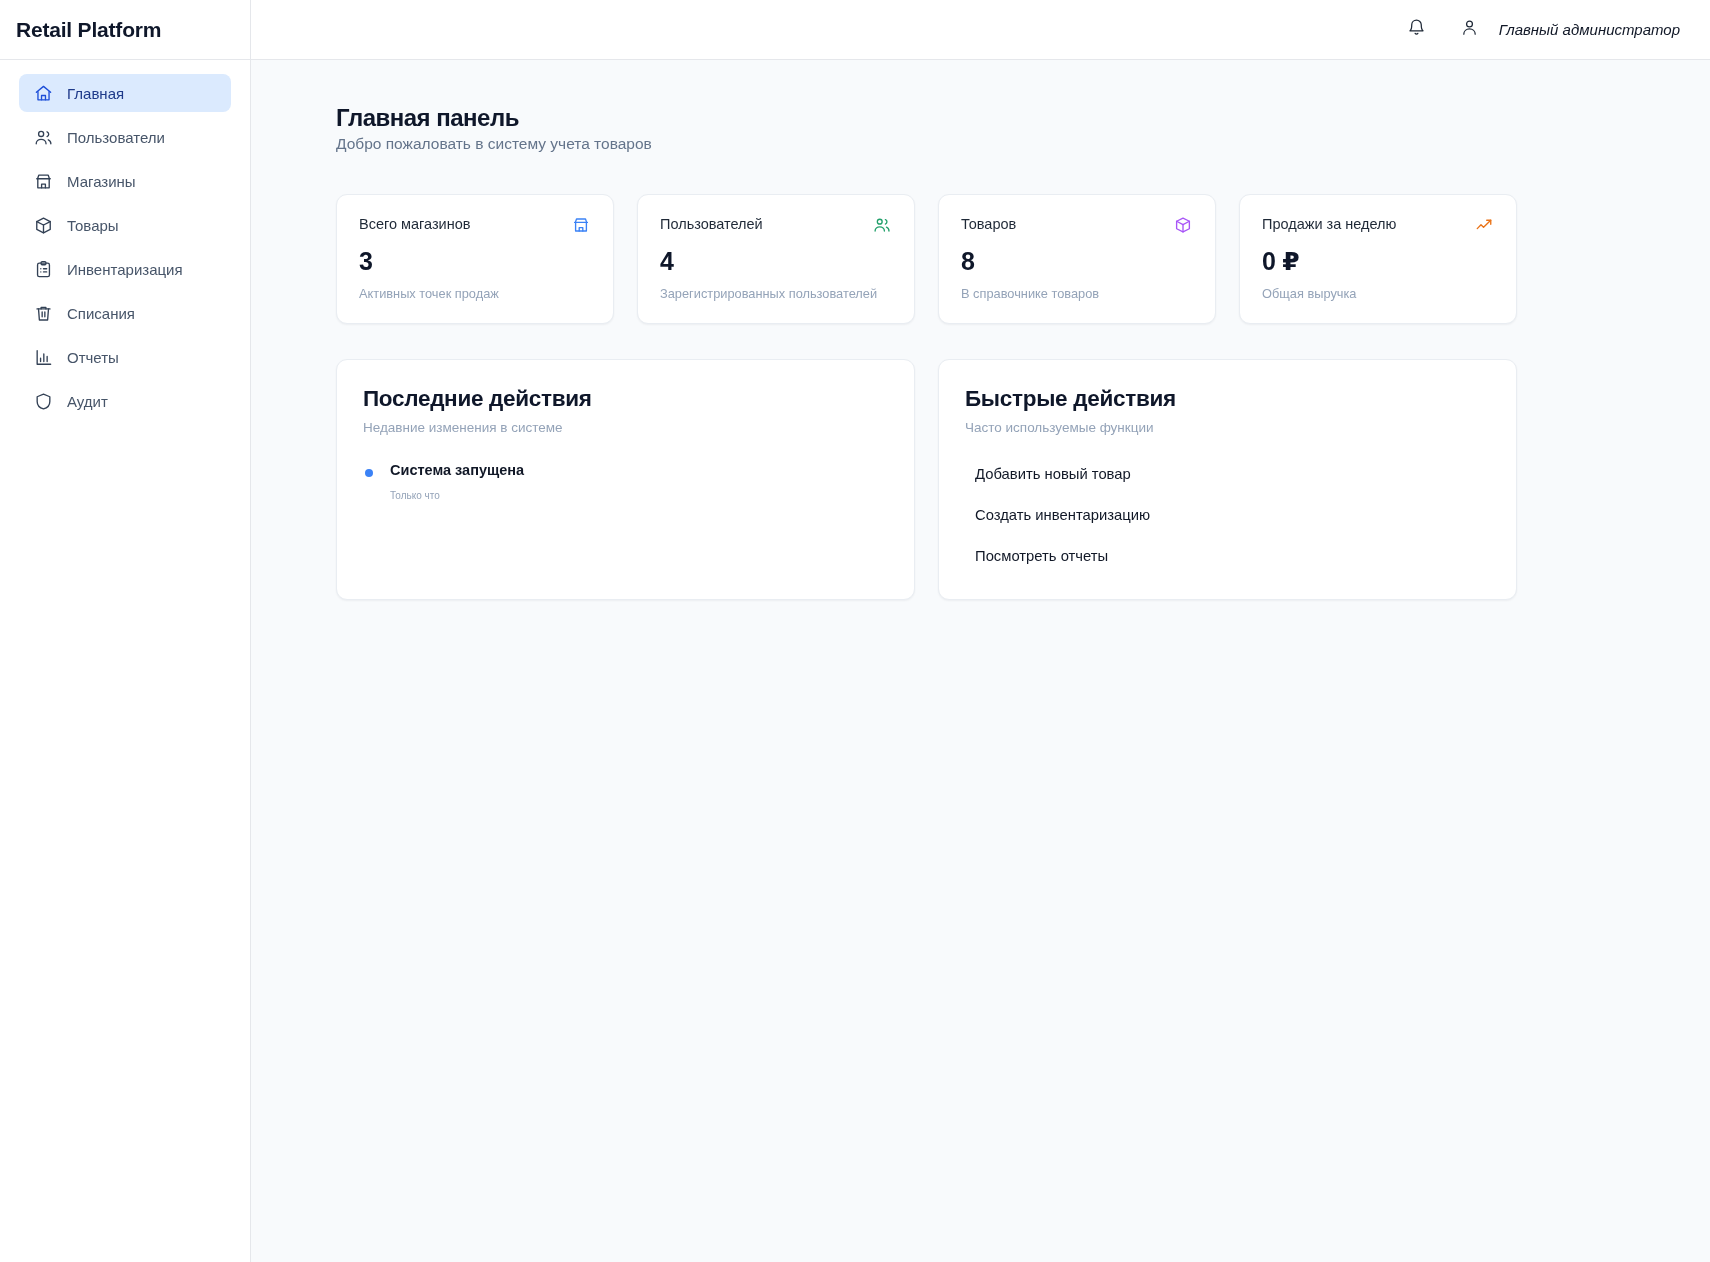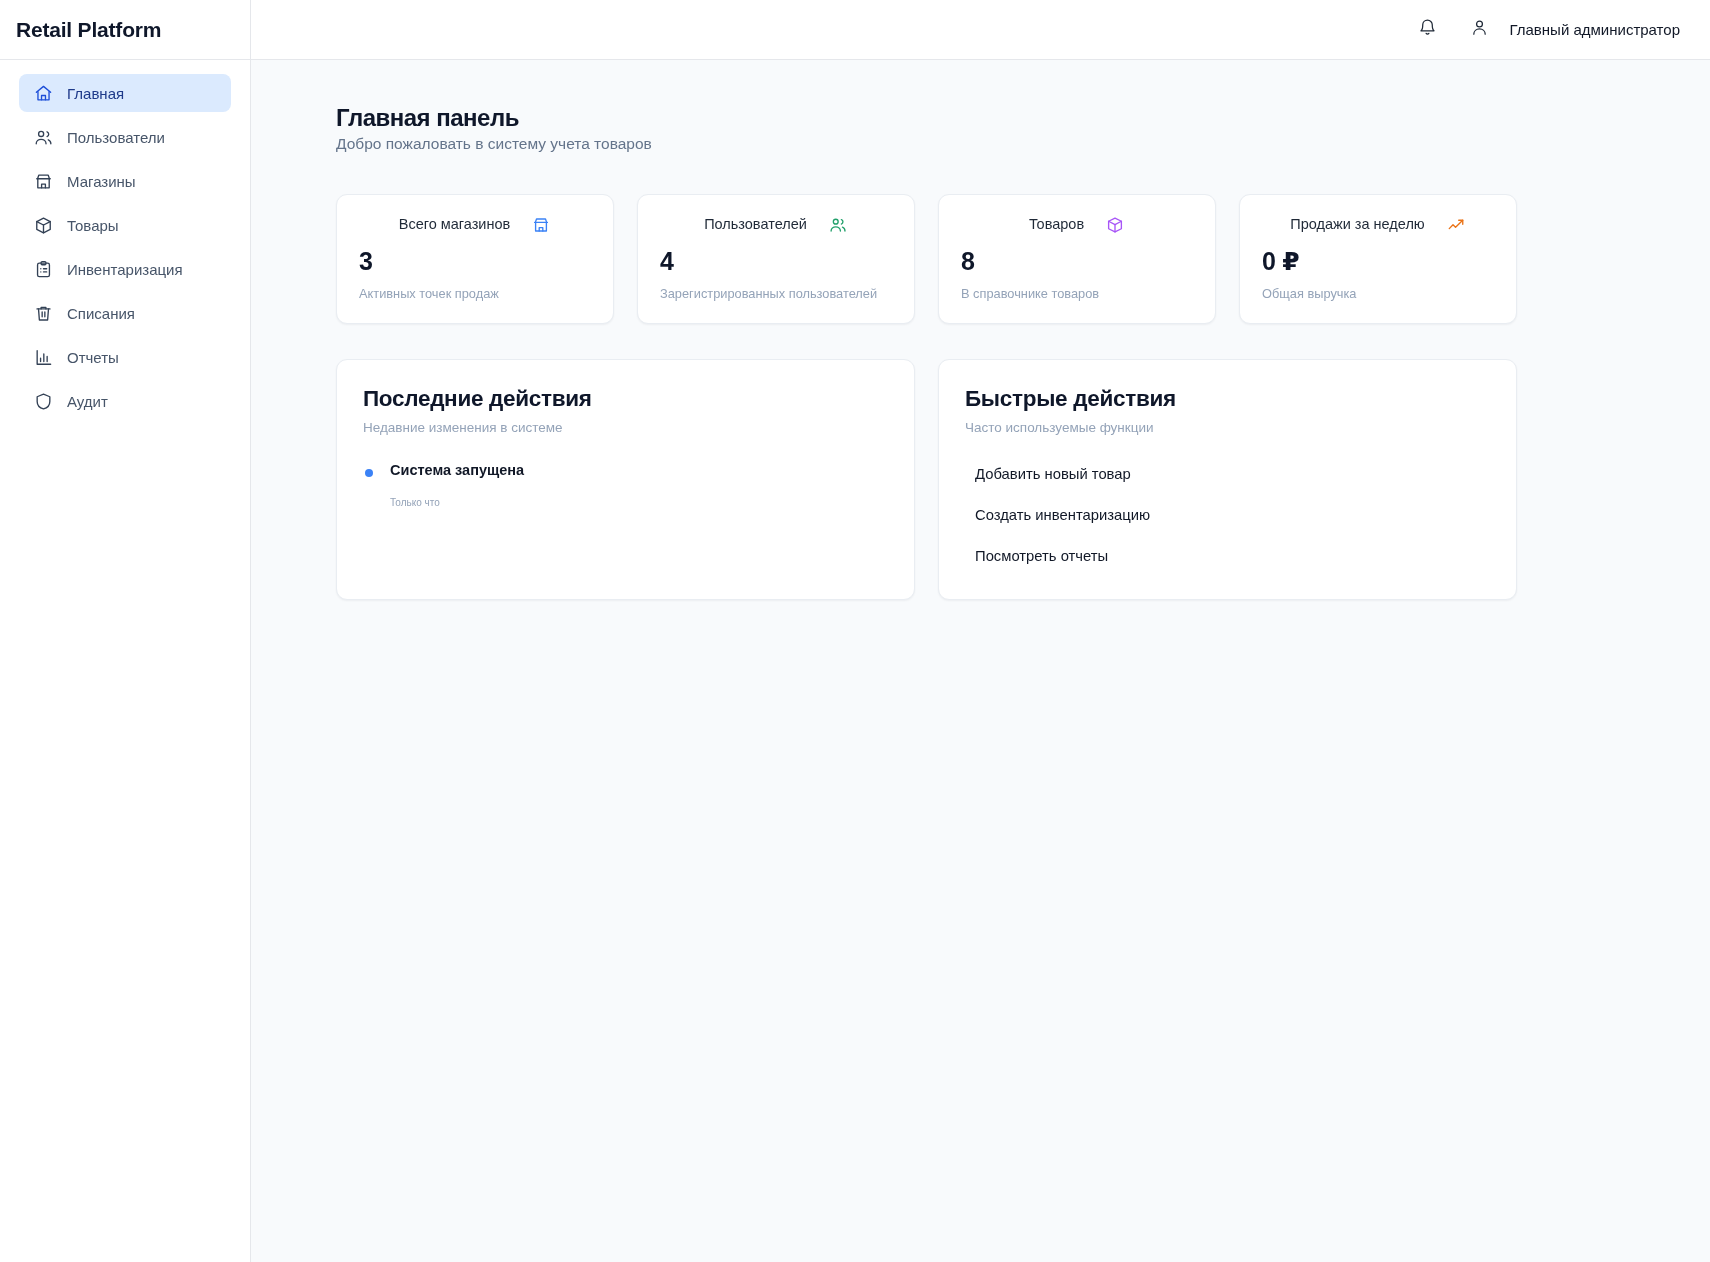--- a/index.html
+++ b/index.html
@@ -110,20 +110,21 @@
   .topbar {
     height: 60px;
     min-height: 60px;
     background: #ffffff;
     border-bottom: 1px solid #e5e7eb;
     display: flex;
     align-items: center;
     justify-content: flex-end;
     padding: 0 30px;
     gap: 28px;
+    font-style: italic;
   }
 
   .icon-btn {
     width: 30px;
     height: 30px;
     display: flex;
     align-items: center;
     justify-content: center;
     cursor: pointer;
     border-radius: 6px;
@@ -200,21 +201,21 @@
     background: #ffffff;
     border: 1px solid #e9edf2;
     border-radius: 11px;
     padding: 20px 22px 22px 22px;
     box-shadow: 0 1px 2px rgba(15, 23, 42, 0.05);
   }
 
   .stat-head {
     display: flex;
     align-items: flex-start;
-    justify-content: center;
+    justify-content: space-between;
     gap: 21px;
   }
 
   .stat-label {
     font-size: 14.5px;
     color: #1f2937;
     line-height: 1.3;
   }
 
   .stat-icon {
@@ -296,21 +297,21 @@
 
   .activity-dot {
     width: 8px;
     height: 8px;
     border-radius: 50%;
     background: #3b82f6;
     margin-top: 7px;
     flex-shrink: 0;
   }
 
-  .activity-text { display: flex; flex-direction: column; gap: 19px; }
+  .activity-text { display: flex; flex-direction: column; gap: 12px; }
 
   .activity-title {
     font-size: 14.5px;
     font-weight: bold;
     color: #111827;
   }
 
   .activity-time {
     font-size: 10px;
     color: #94a3b8;

